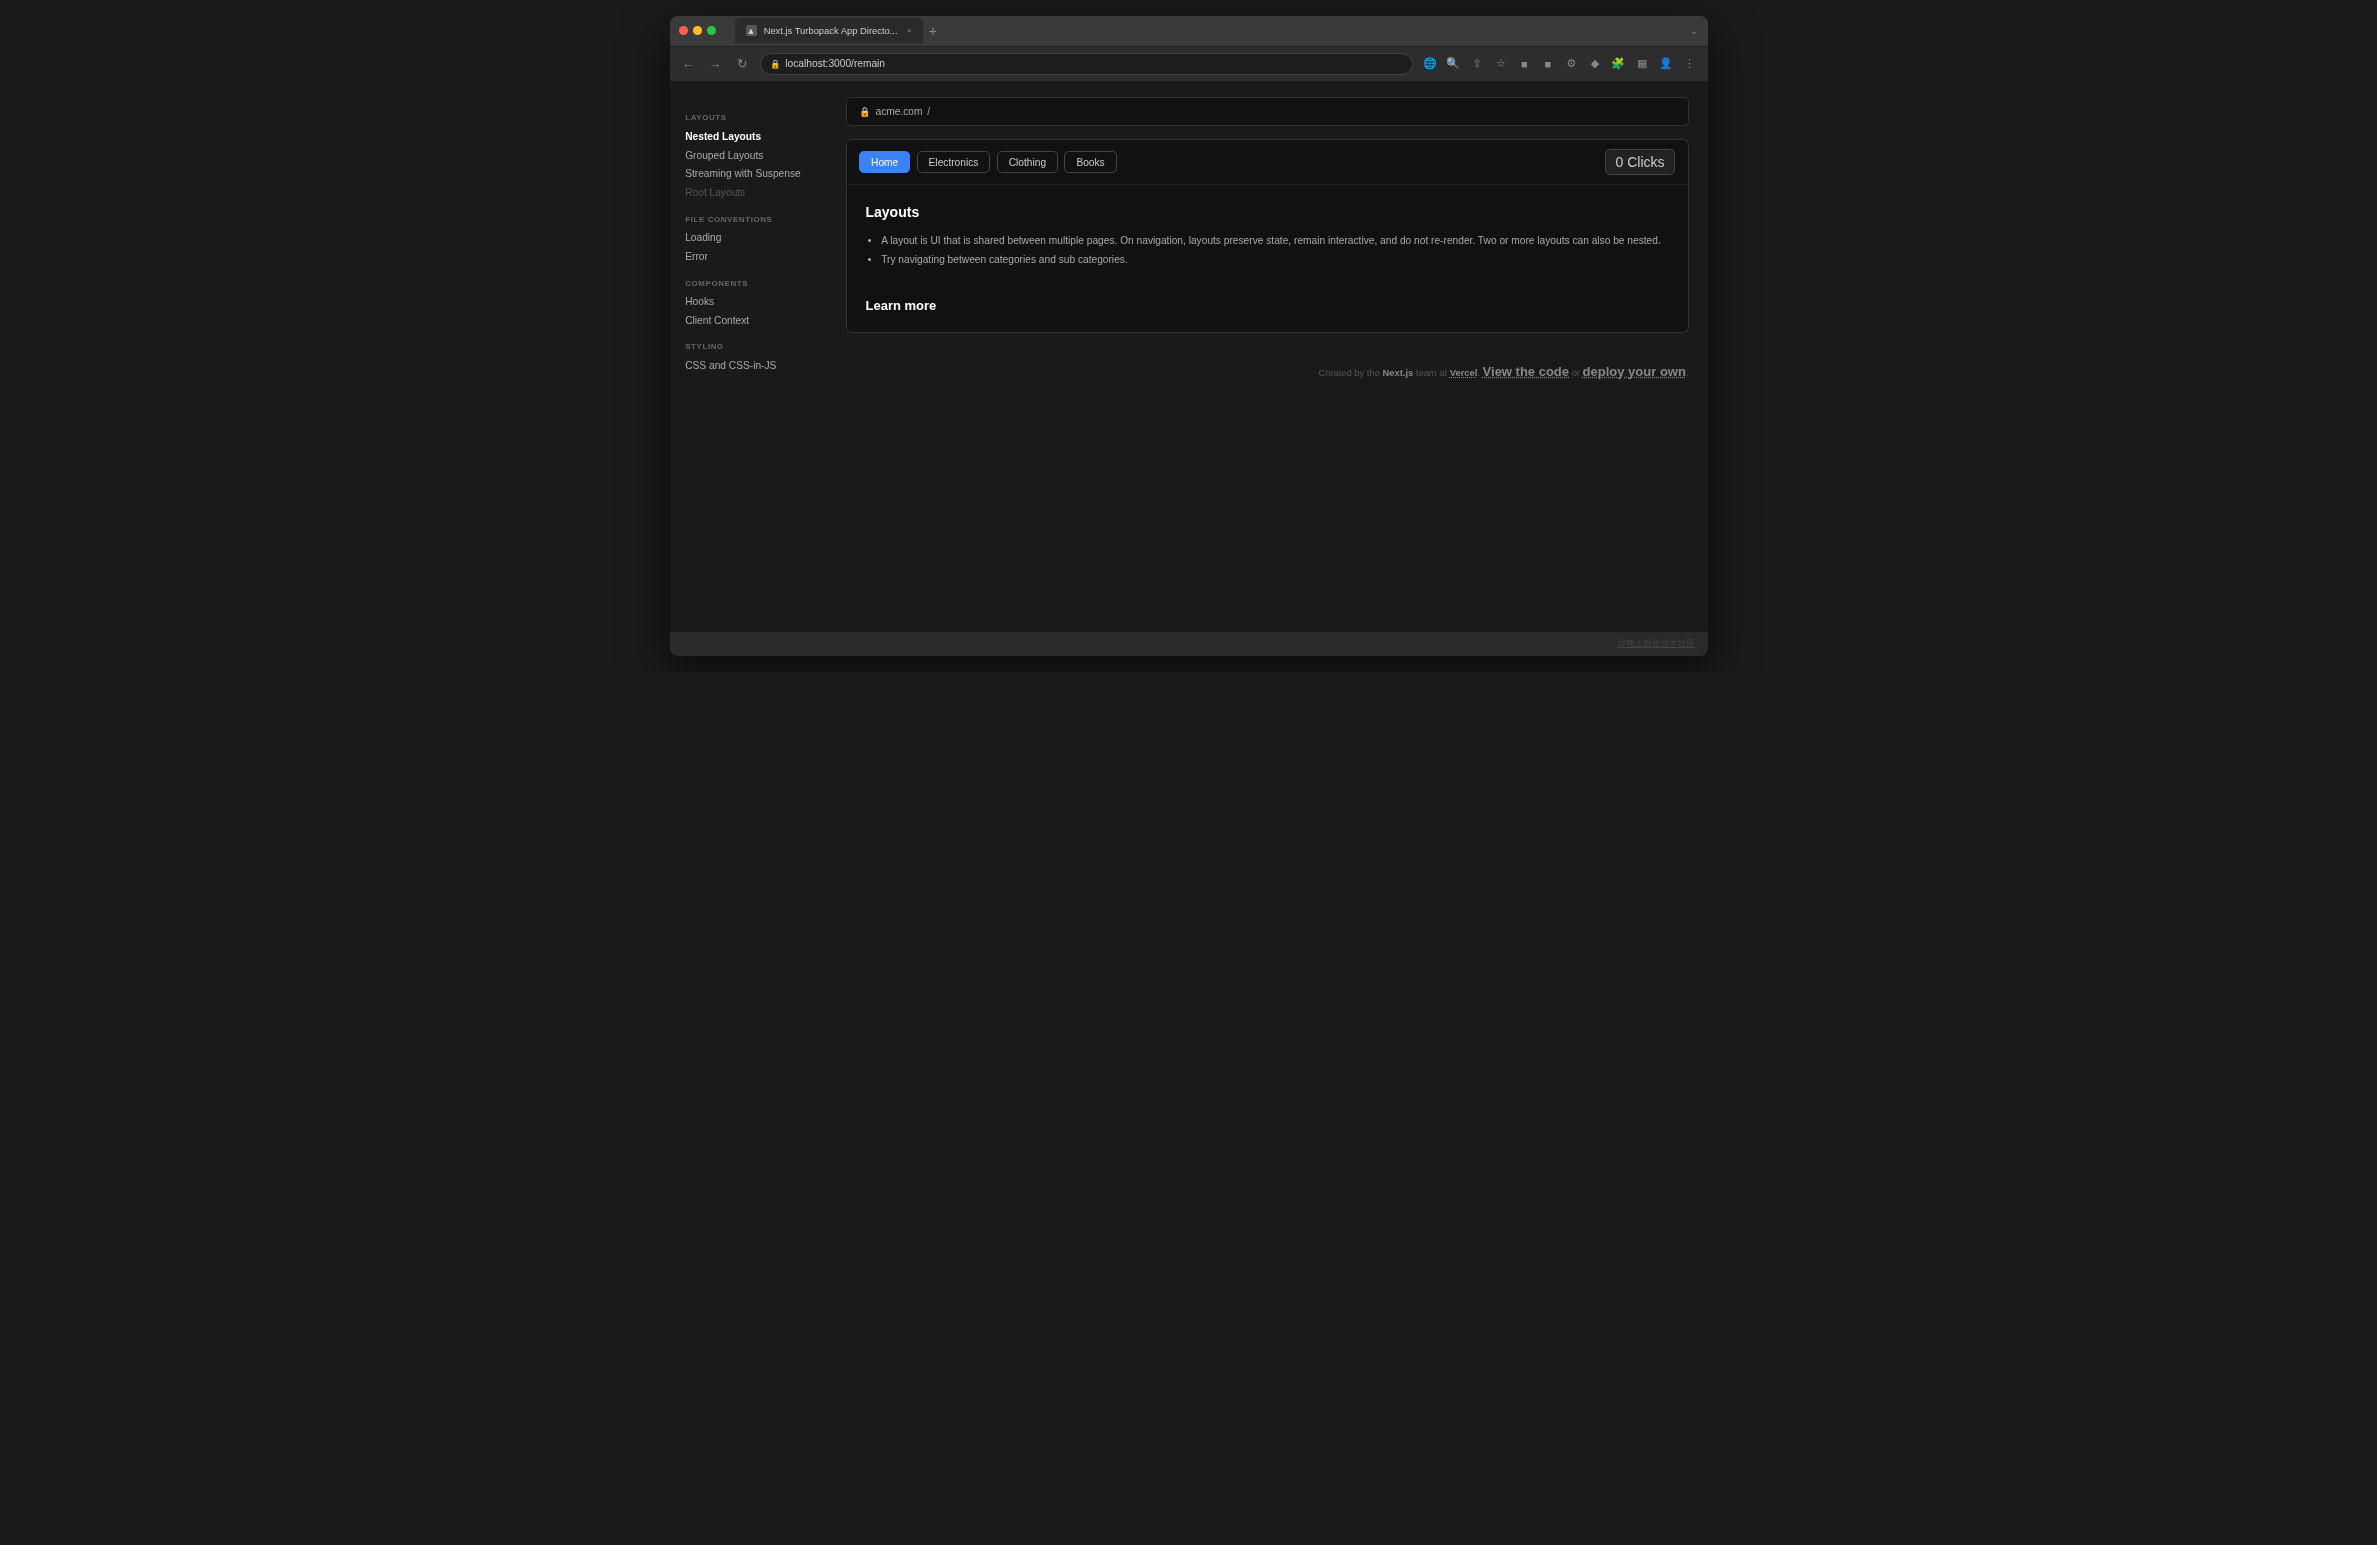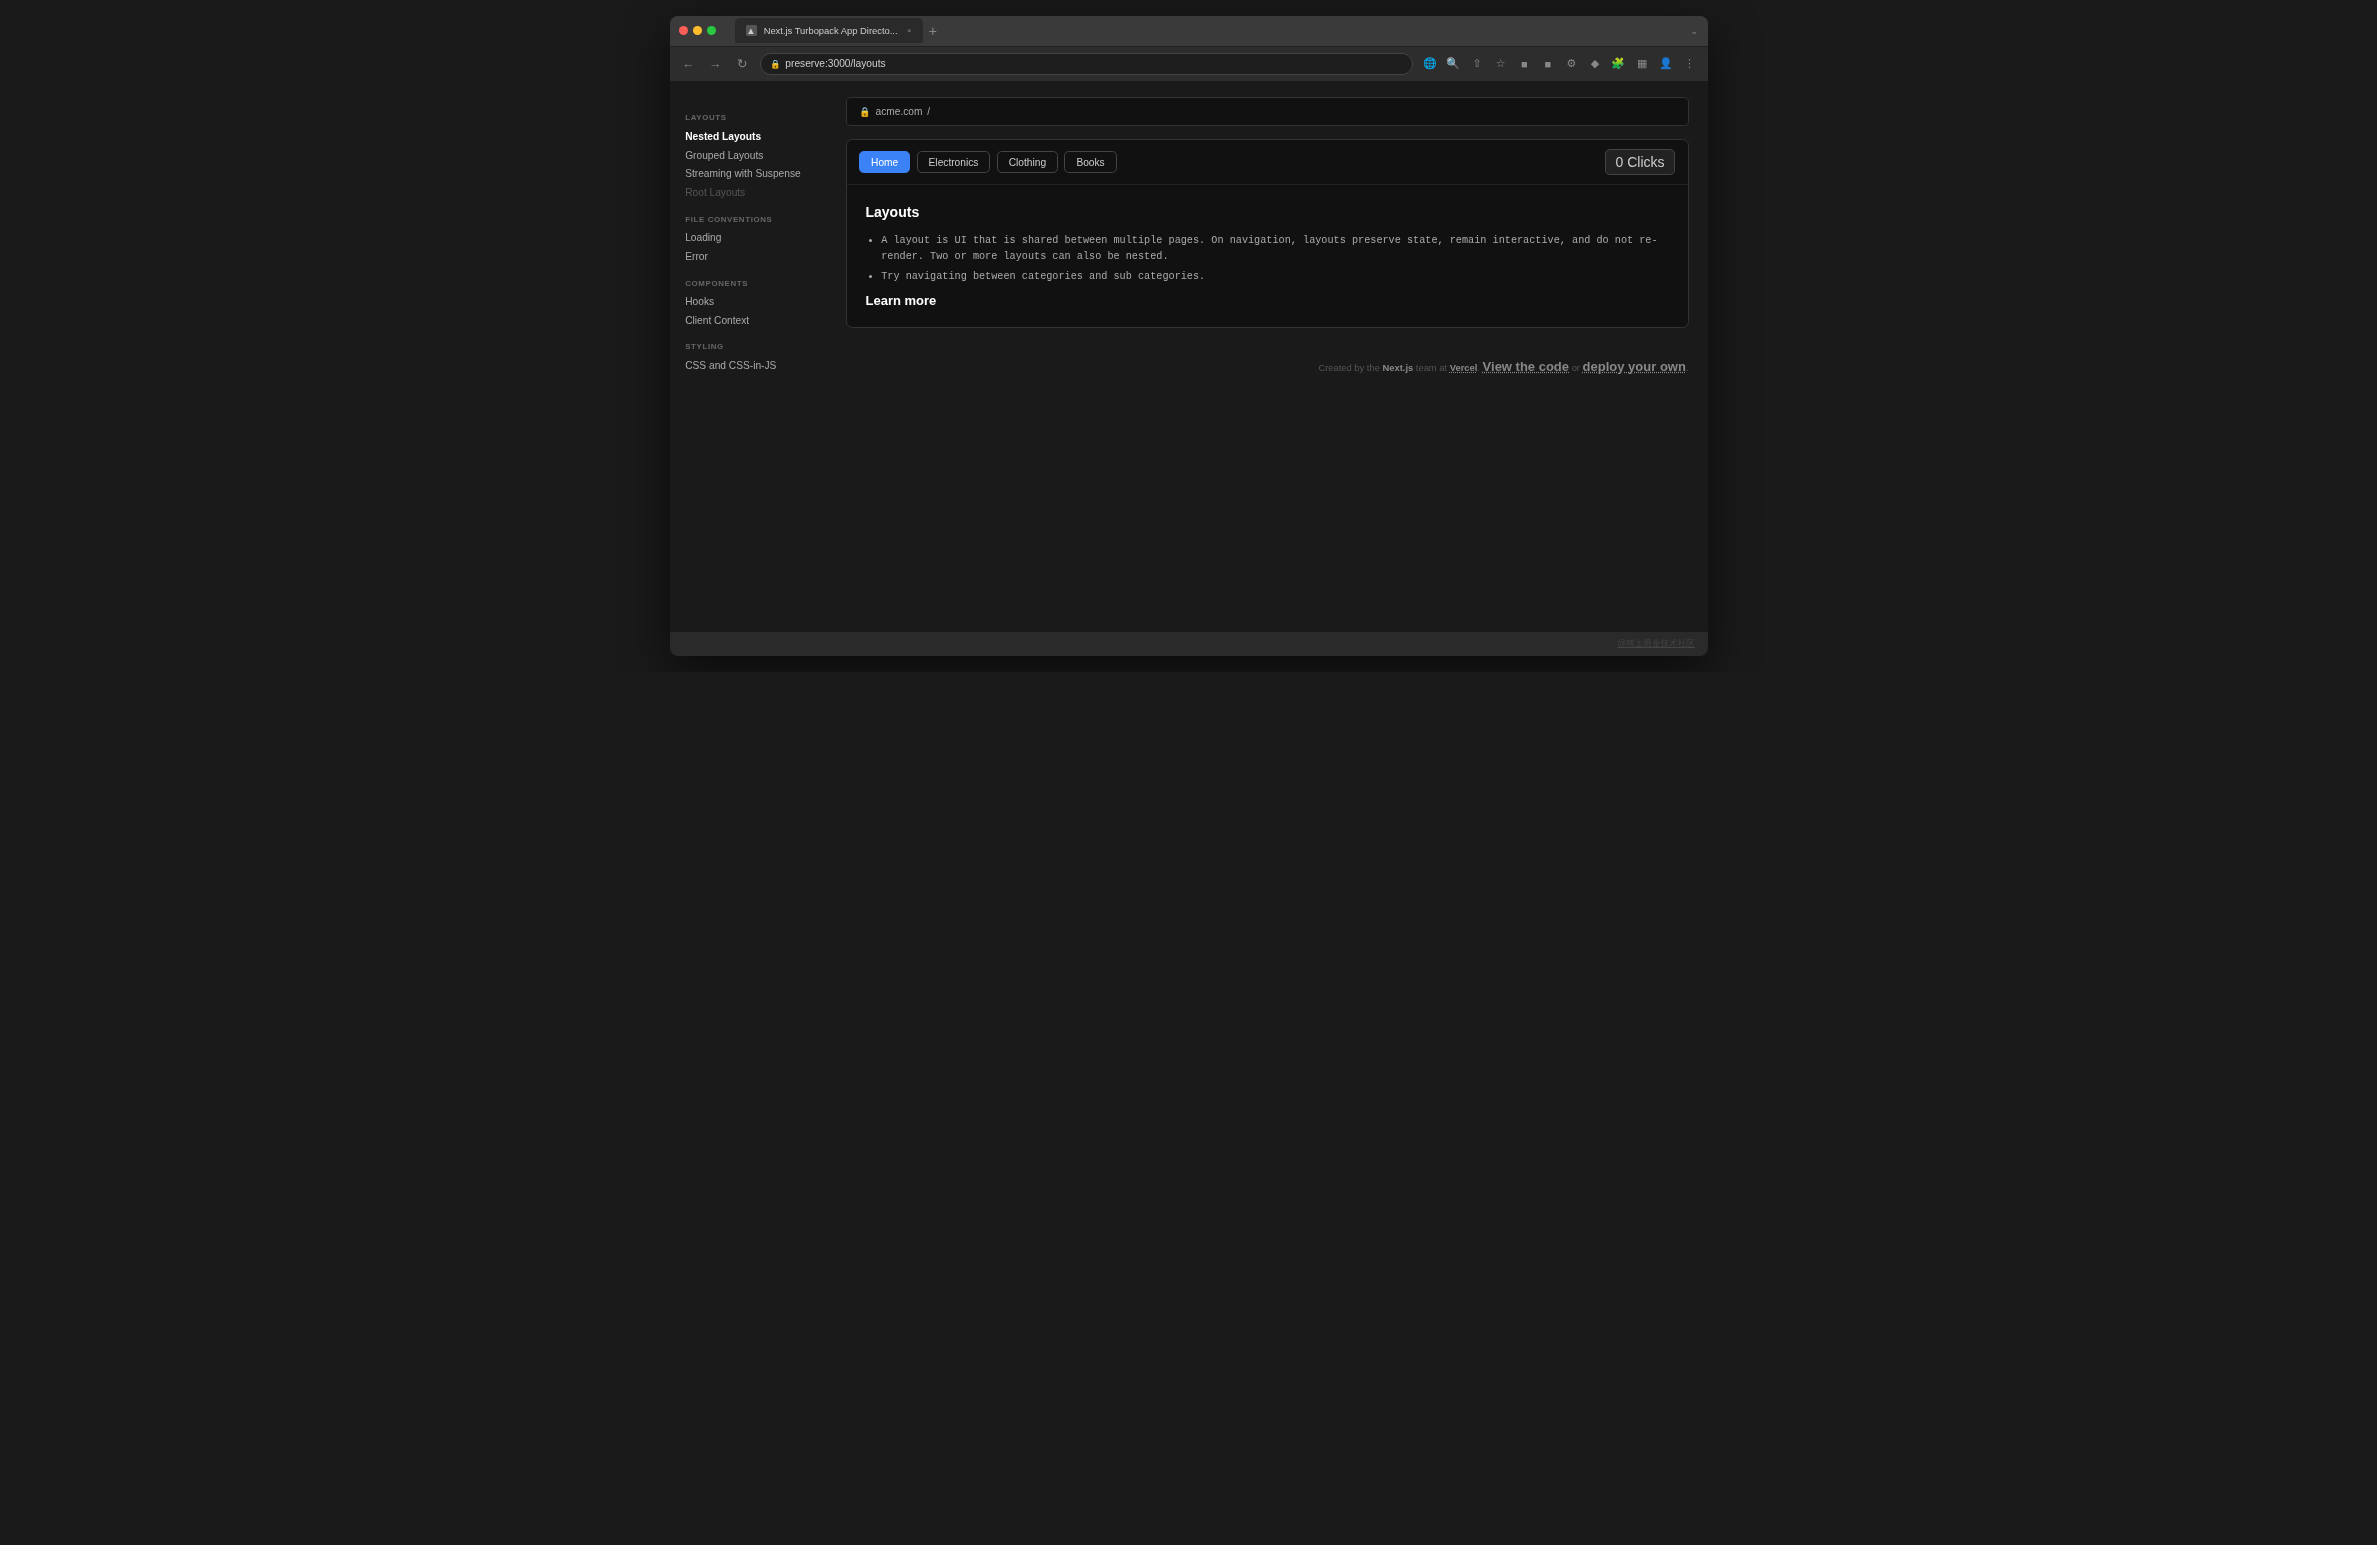--- a/index.html
+++ b/index.html
@@ -242,22 +242,21 @@
     }
     .card-title {
       font-size: 14px;
       font-weight: 600;
       color: #fff;
       margin-bottom: 12.6px;
     }
     .card-list {
       list-style: disc;
       padding-left: 15.7px;
-      margin-bottom: 8px;
-      font-family: Liberation Mono, monospace;
+      margin-bottom: 29px;
     }
     .card-list li {
       font-size: 10.2px;
       color: #aaa;
       line-height: 1.6;
       margin-bottom: 3.1px;
     }
     .learn-more {
       font-size: 13px;
       font-weight: 600;
@@ -311,21 +310,21 @@
     </div>
     <div class="window-controls-right">⌄</div>
   </div>
 
   <div class="browser-toolbar">
     <button class="nav-btn">←</button>
     <button class="nav-btn">→</button>
     <button class="nav-btn">↻</button>
     <div class="address-bar">
       <span class="lock-icon">🔒</span>
-      <span>preserve:3000/layouts</span>
+      <span>localhost:3000/remain</span>
     </div>
     <div class="toolbar-icons">
       <div class="toolbar-icon">🌐</div>
       <div class="toolbar-icon">🔍</div>
       <div class="toolbar-icon">⇧</div>
       <div class="toolbar-icon">☆</div>
       <div class="toolbar-icon">■</div>
       <div class="toolbar-icon">■</div>
       <div class="toolbar-icon">⚙</div>
       <div class="toolbar-icon">◆</div>

